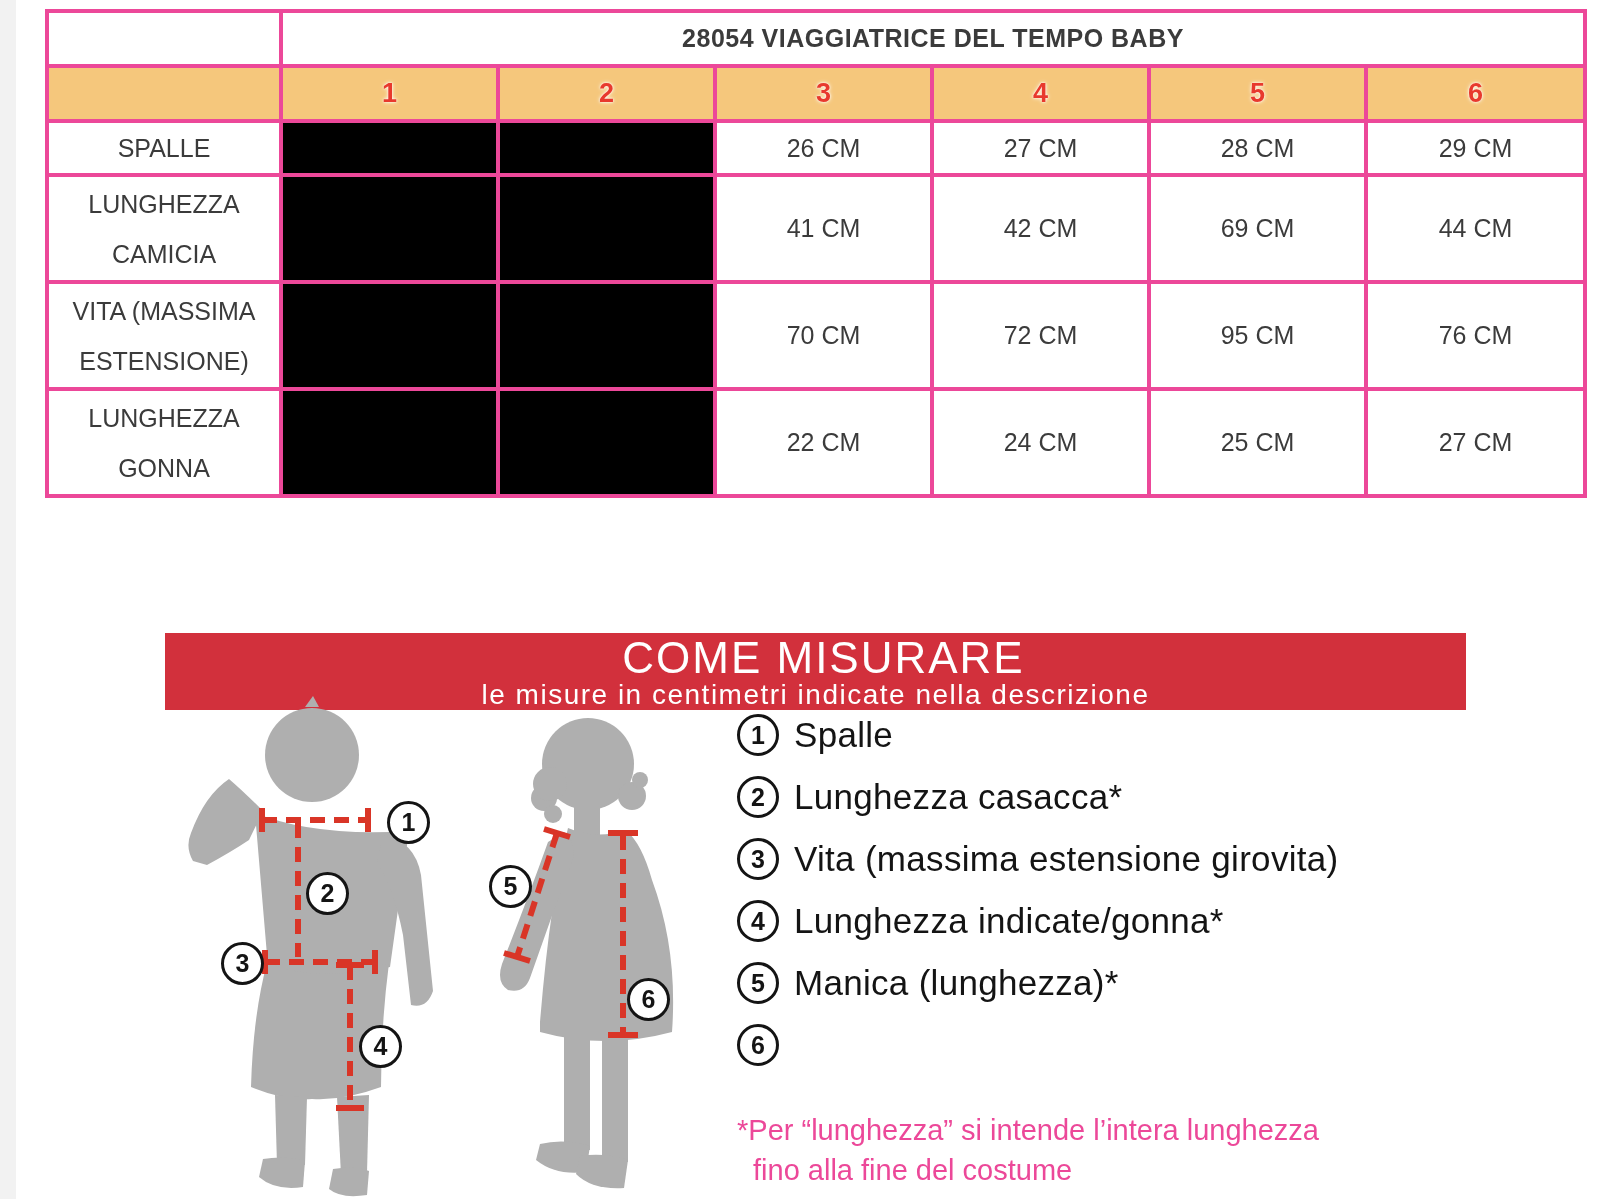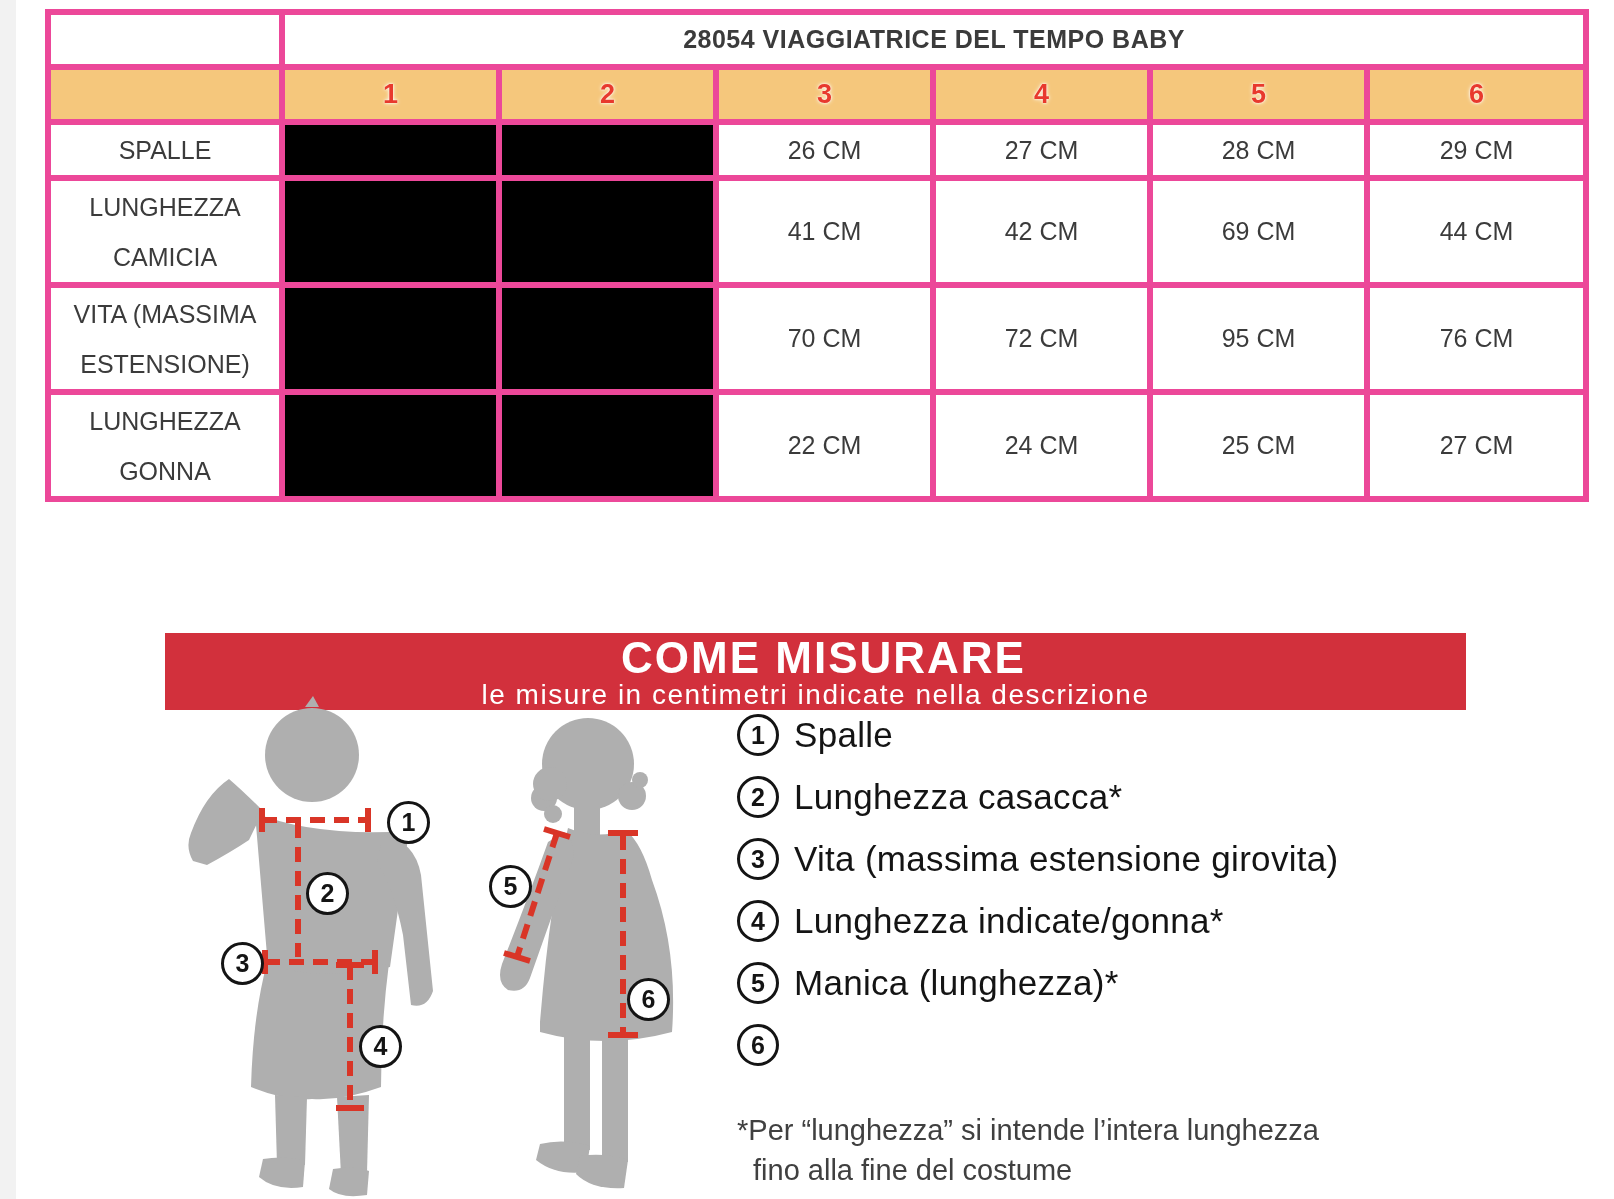--- a/index.html
+++ b/index.html
@@ -5,52 +5,52 @@
   html,body{margin:0;padding:0;background:#ffffff;}
   body{width:1614px;height:1199px;position:relative;overflow:hidden;
        font-family:"Liberation Sans",sans-serif;}
 
   
   .gutter{position:absolute;left:0;top:0;width:16px;height:1199px;background:#f2f2f2;}
 
   
   table.size{position:absolute;left:45px;top:9px;width:1538px;
              border-collapse:collapse;table-layout:fixed;}
-  table.size td{border:6px solid #ec4899;text-align:center;vertical-align:middle;
+  table.size td{border:4px solid #ec4899;text-align:center;vertical-align:middle;
                 color:#3b3b3b;font-size:25px;padding:0;}
   td.title-cell{color:#f2b76b;font-size:27px;font-weight:bold;letter-spacing:.5px;}
   tr.r-head td{background:#f5c77c;color:#e8392d;font-weight:bold;font-size:27px;
                text-shadow:0 0 4px rgba(255,255,255,.95),0 0 2px #ffffff;}
   td.lbl{font-size:24px;line-height:50px;white-space:pre-line;}
   td.blk{background:#000000;}
   tr.h55{height:55px;} tr.h54{height:54px;} tr.h107{height:107px;}
 
   
   .banner{position:absolute;left:165px;top:633px;width:1301px;height:77px;
           background:#d2303c;color:#ffffff;text-align:center;}
-  .banner-title{font-size:44px;font-weight:bold;letter-spacing:2px;line-height:46px;margin-top:2px;padding-left:16px;}
+  .banner-title{font-size:44px;font-weight:normal;letter-spacing:2px;line-height:46px;margin-top:2px;padding-left:16px;}
   .banner-sub{font-size:28px;letter-spacing:1.5px;line-height:28px;}
 
   
   svg.fig{position:absolute;}
   .sil{fill:#afafaf;}
   .dash{stroke:#d93527;stroke-width:6;fill:none;stroke-dasharray:15 9;}
   .tick{stroke:#d93527;stroke-width:6;fill:none;}
 
   .marker{position:absolute;width:37px;height:37px;border:3px solid #141414;border-radius:50%;
           background:#ffffff;display:flex;align-items:center;justify-content:center;
           font-size:25px;font-weight:bold;color:#141414;box-sizing:content-box;}
 
   
   .legend{position:absolute;left:737px;top:714px;display:flex;flex-direction:column;gap:20px;color:#141414;}
   .legend-item{display:flex;align-items:center;gap:15px;font-size:35px;letter-spacing:.3px;}
   .num-circle{width:36px;height:36px;border:3px solid #141414;border-radius:50%;flex:none;
               display:inline-flex;align-items:center;justify-content:center;
               font-size:25px;font-weight:bold;background:#ffffff;}
-  .footnote{margin-top:24px;font-size:29px;line-height:40px;color:#404040;}
+  .footnote{margin-top:24px;font-size:29px;line-height:40px;color:#ec4899;}
   .footnote .l2{padding-left:16px;}
 </style>
 </head>
 <body>
 
 <div class="gutter"></div>
 
 <table class="size">
   <colgroup>
     <col style="width:234px">

